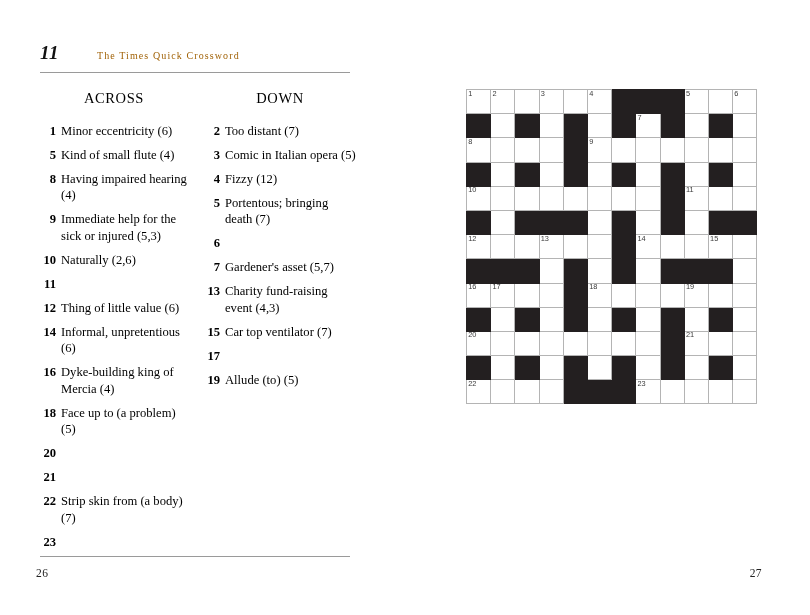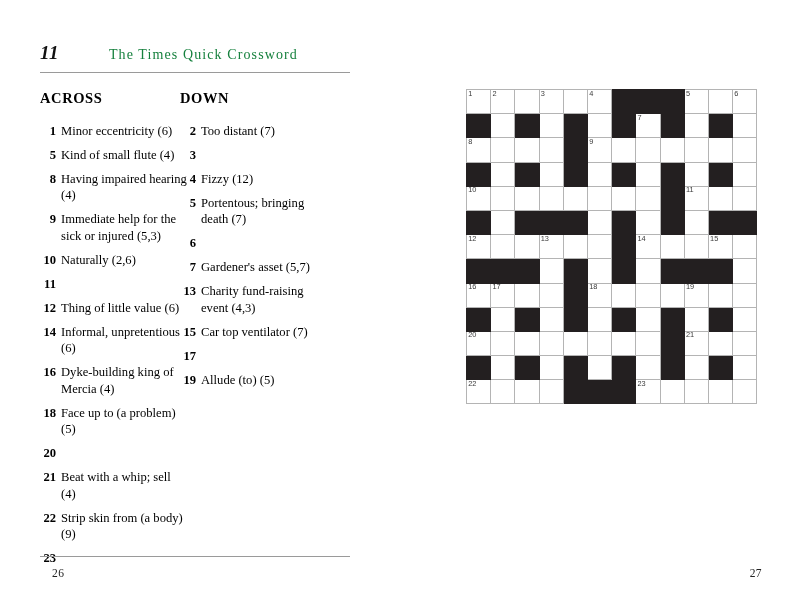--- a/index.html
+++ b/index.html
@@ -45,58 +45,59 @@
 
   .puzzle-number {
     font-family: "Liberation Serif", serif;
     font-style: italic;
     font-weight: bold;
     font-size: 19px;
     letter-spacing: 0.5px;
     color: #111;
   }
   .runhead-title {
-    font-size: 14px;
-    color: #15803d;
+    font-size: 10px;
+    color: #a16207;
     letter-spacing: 1.1px;
-    margin-left: 50px;
+    margin-left: 38px;
   }
 
   
   .folio {
     position: absolute;
     bottom: 36px;
     font-size: 11.5px;
     color: #222;
     letter-spacing: 0.4px;
   }
   .folio-rule {
     position: absolute;
     bottom: 58px;
     height: 0;
     border-top: 1.2px solid #9a9a9a;
   }
   .folio-rule-left  { left: 40px;  width: 310px; }
-  .folio-left  { left: 52px; }
+  .folio-left  { left: 36px; }
   .folio-right { right: 48px; margin-top: 20px; }
 
   
   .clue-col {
     position: absolute;
     top: 90px;
   }
   .clue-col-across { left: 40px;  width: 148px; }
-  .clue-col-down   { left: 180px; width: 152px; }
+  .clue-col-down   { left: 204px; width: 152px; }
 
   .clue-heading {
     font-family: "Liberation Serif", serif;
-    font-weight: bold;
+    font-weight: normal;
     font-size: 14.5px;
     letter-spacing: 0.6px;
     margin: 0 0 16px 0;
+    text-align: center;
   }
 
   ul.clue-list {
     list-style: none;
     margin: 0;
     padding: 0;
   }
   ul.clue-list li {
     display: flex;
     font-size: 12.6px;
@@ -200,41 +201,41 @@
           </li>
           <li>
             <span class="clue-num">18</span>
             <span class="clue-text">Face up to (a problem) (5)</span>
           </li>
           <li>
             <span class="clue-num">20</span>
           </li>
           <li>
             <span class="clue-num">21</span>
-            <span class="clue-text">Beat with a whip; sell (4)</span>
           </li>
           <li>
             <span class="clue-num">22</span>
-            <span class="clue-text">Strip skin from (a body) (9)</span>
+            <span class="clue-text">Strip skin from (a body) (7)</span>
           </li>
           <li>
             <span class="clue-num">23</span>
           </li>
         </ul>
     </div>
 
     <div class="clue-col clue-col-down">
       <div class="clue-heading">DOWN</div>
       <ul class="clue-list">
           <li>
             <span class="clue-num">2</span>
             <span class="clue-text">Too distant (7)</span>
           </li>
           <li>
             <span class="clue-num">3</span>
+            <span class="clue-text">Comic in Italian opera (5)</span>
           </li>
           <li>
             <span class="clue-num">4</span>
             <span class="clue-text">Fizzy (12)</span>
           </li>
           <li>
             <span class="clue-num">5</span>
             <span class="clue-text">Portentous; bringing death (7)</span>
           </li>
           <li>

